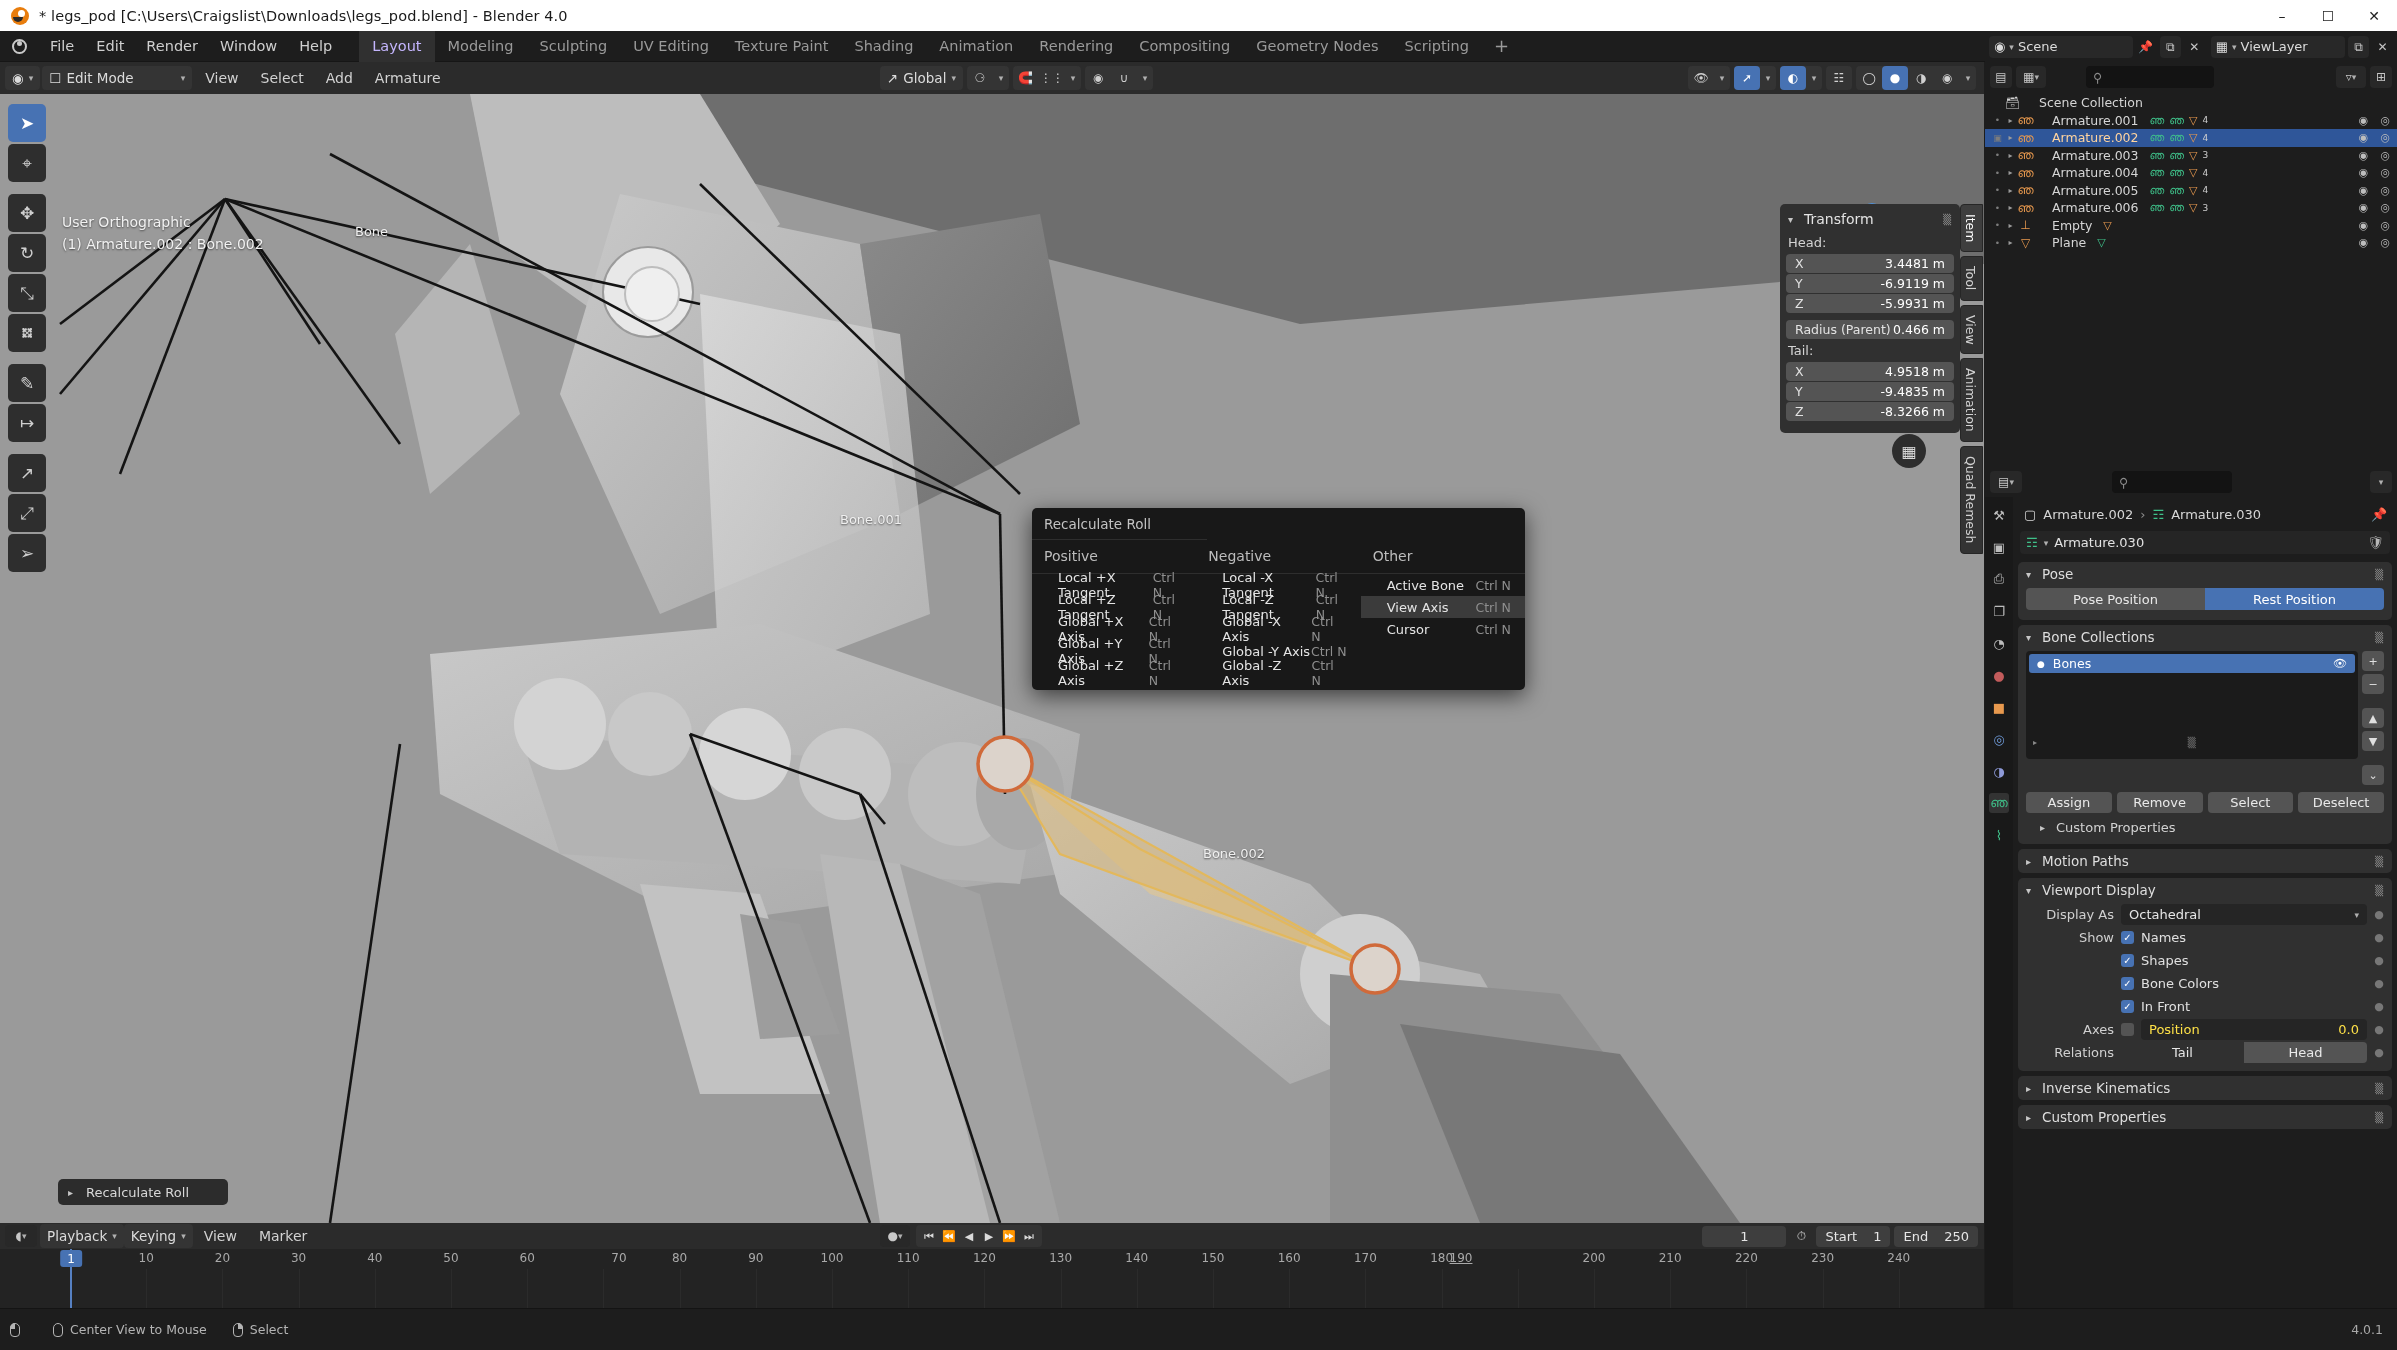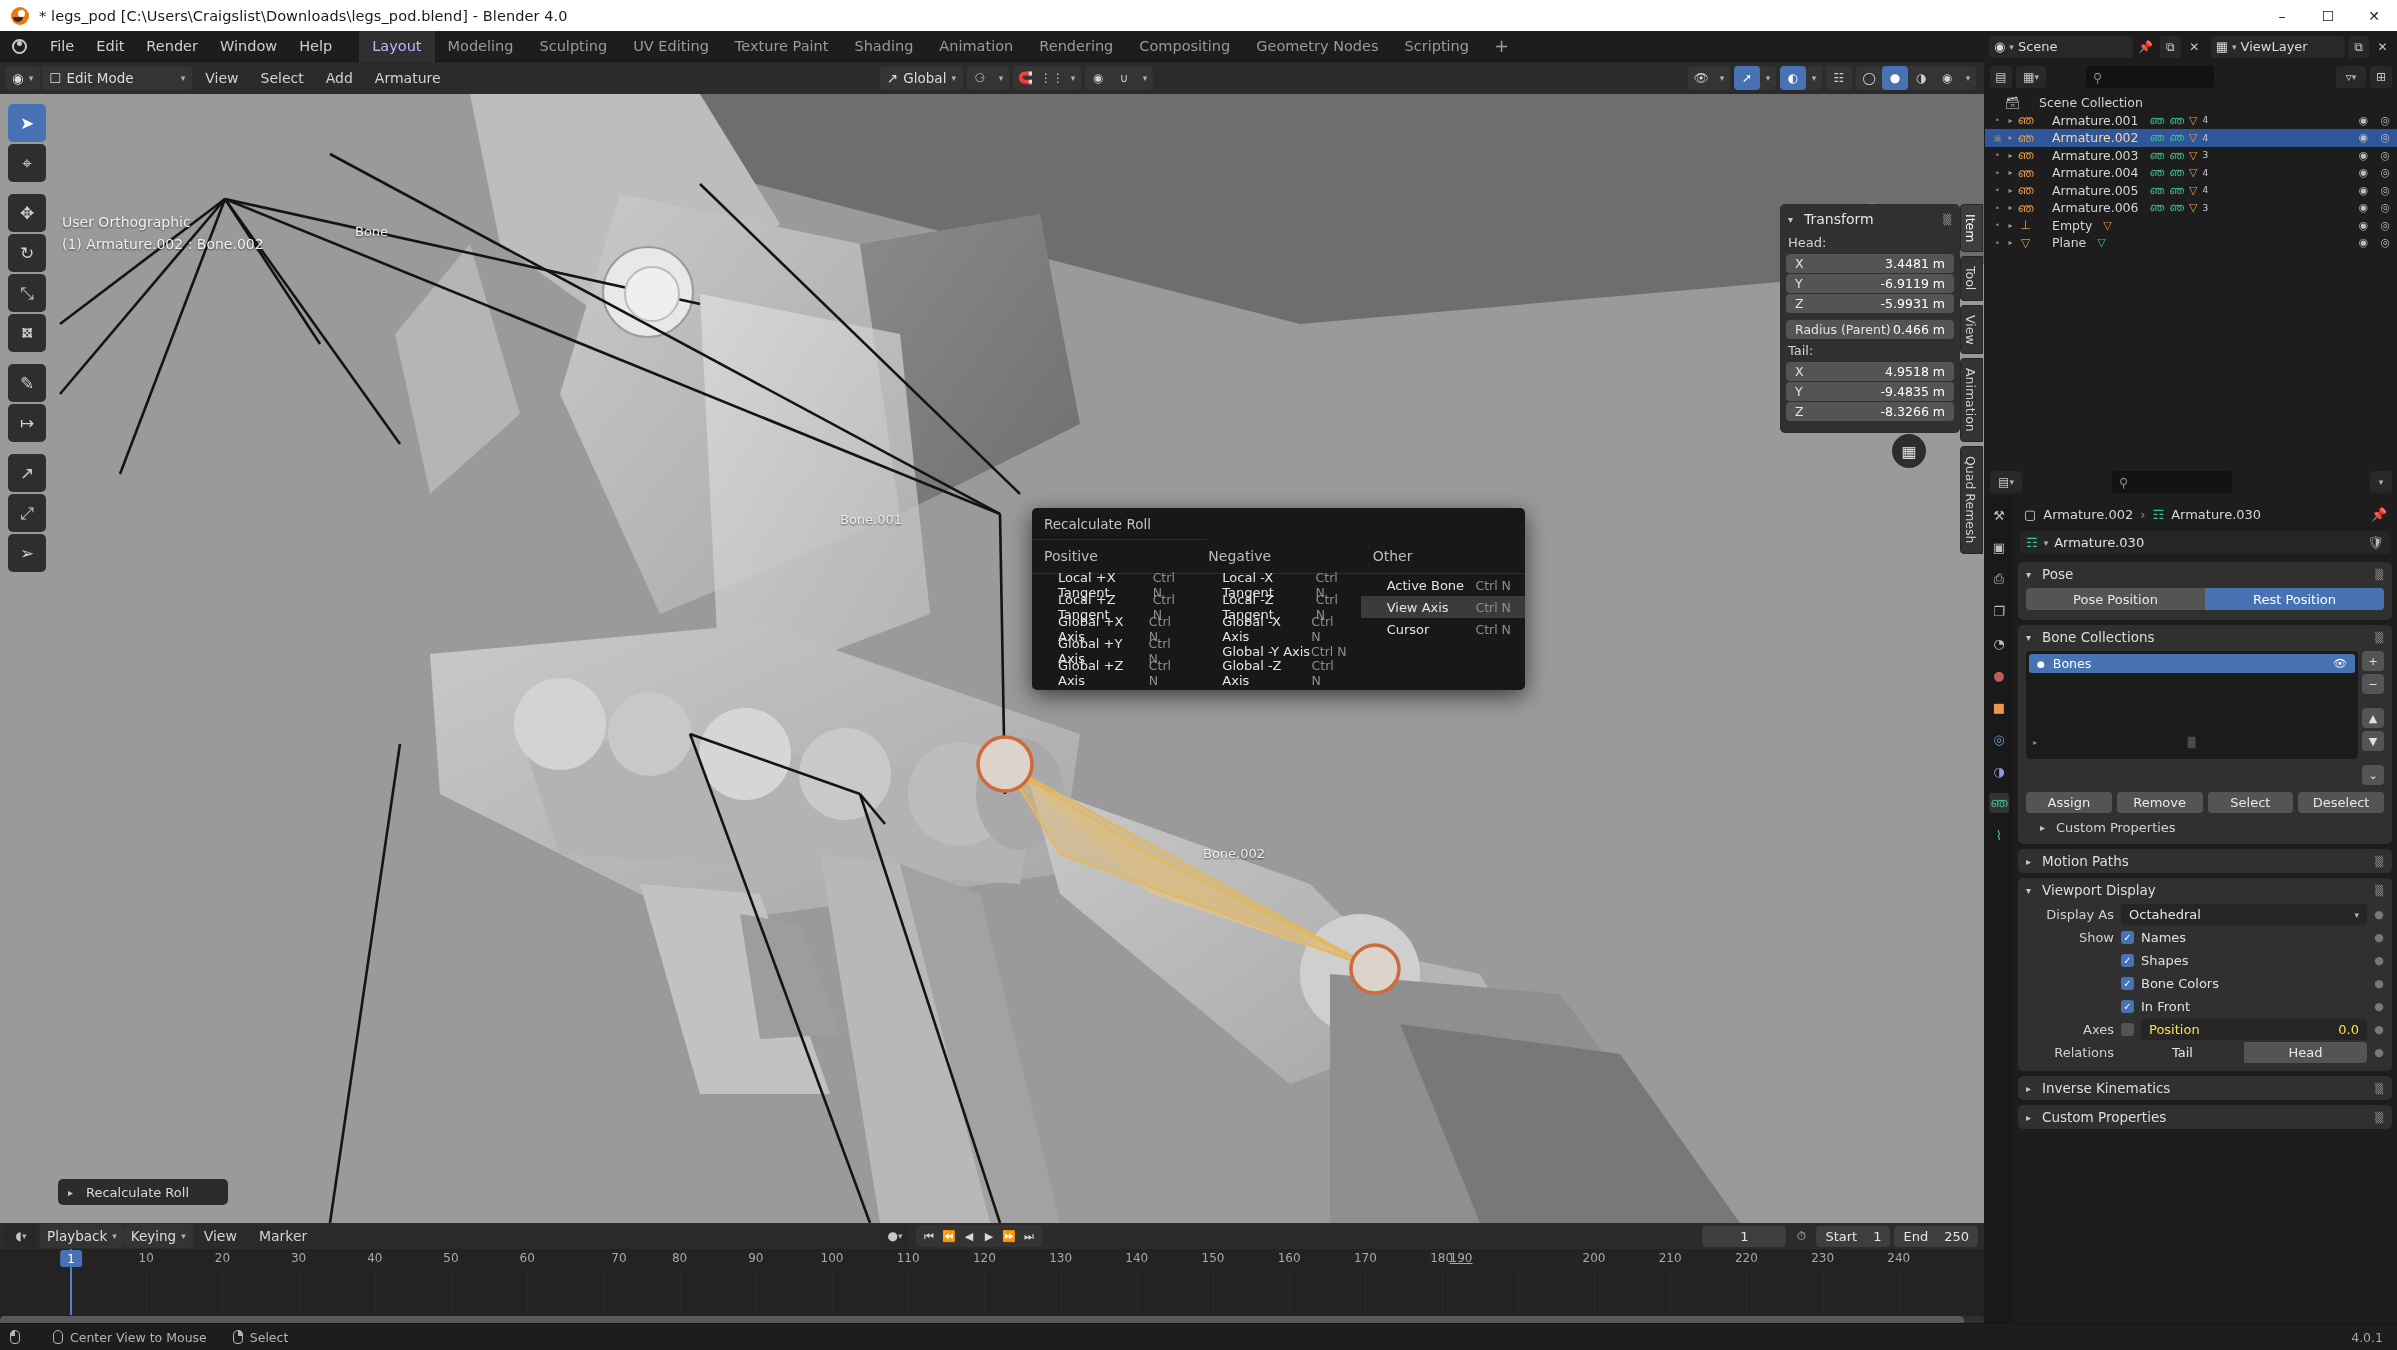--- a/index.html
+++ b/index.html
@@ -196,21 +196,21 @@
   .tl-right { position:absolute; right:6px; top:0; height:26px; display:flex; align-items:center; gap:4px; }
   .tl-frame { background:#3e3e3e; border-radius:4px; height:21px; width:84px; display:flex;
     align-items:center; justify-content:center; font-size:13px; color:#e6e6e6; }
   .tl-se { background:#3e3e3e; border-radius:4px; height:21px; display:flex; align-items:center;
     padding:0 9px; gap:16px; font-size:13px; color:#e6e6e6; }
   .playctl { background:#343434; border-radius:4px; height:22px; display:flex; align-items:center;
     padding:0 3px; }
   .playctl div { width:20px; text-align:center; font-size:11px; color:#dadada; }
 
   
-  .statusbar { position:absolute; left:0; bottom:0; width:2397px; height:27px; background:#1d1d1d;
+  .statusbar { position:absolute; left:0; bottom:0; width:2397px; height:42px; background:#1d1d1d;
     display:flex; align-items:center; gap:26px; padding-left:10px; font-size:12.5px; color:#b4b4b4;
     border-top:1px solid #141414; }
   .sb-item { display:flex; align-items:center; gap:7px; }
   .mouse-ico { width:10px; height:14px; border:1.4px solid #b4b4b4; border-radius:5px 5px 4px 4px;
     position:relative; }
   .mouse-ico.l::before { content:""; position:absolute; left:-1px; top:-1px; width:5px; height:6px;
     background:#b4b4b4; border-radius:5px 0 0 0; }
   .mouse-ico.r::before { content:""; position:absolute; right:-1px; top:-1px; width:5px; height:6px;
     background:#b4b4b4; border-radius:0 5px 0 0; }
   .sb-ver { position:absolute; right:14px; font-size:12.5px; color:#a8a8a8;text-align:right; }

